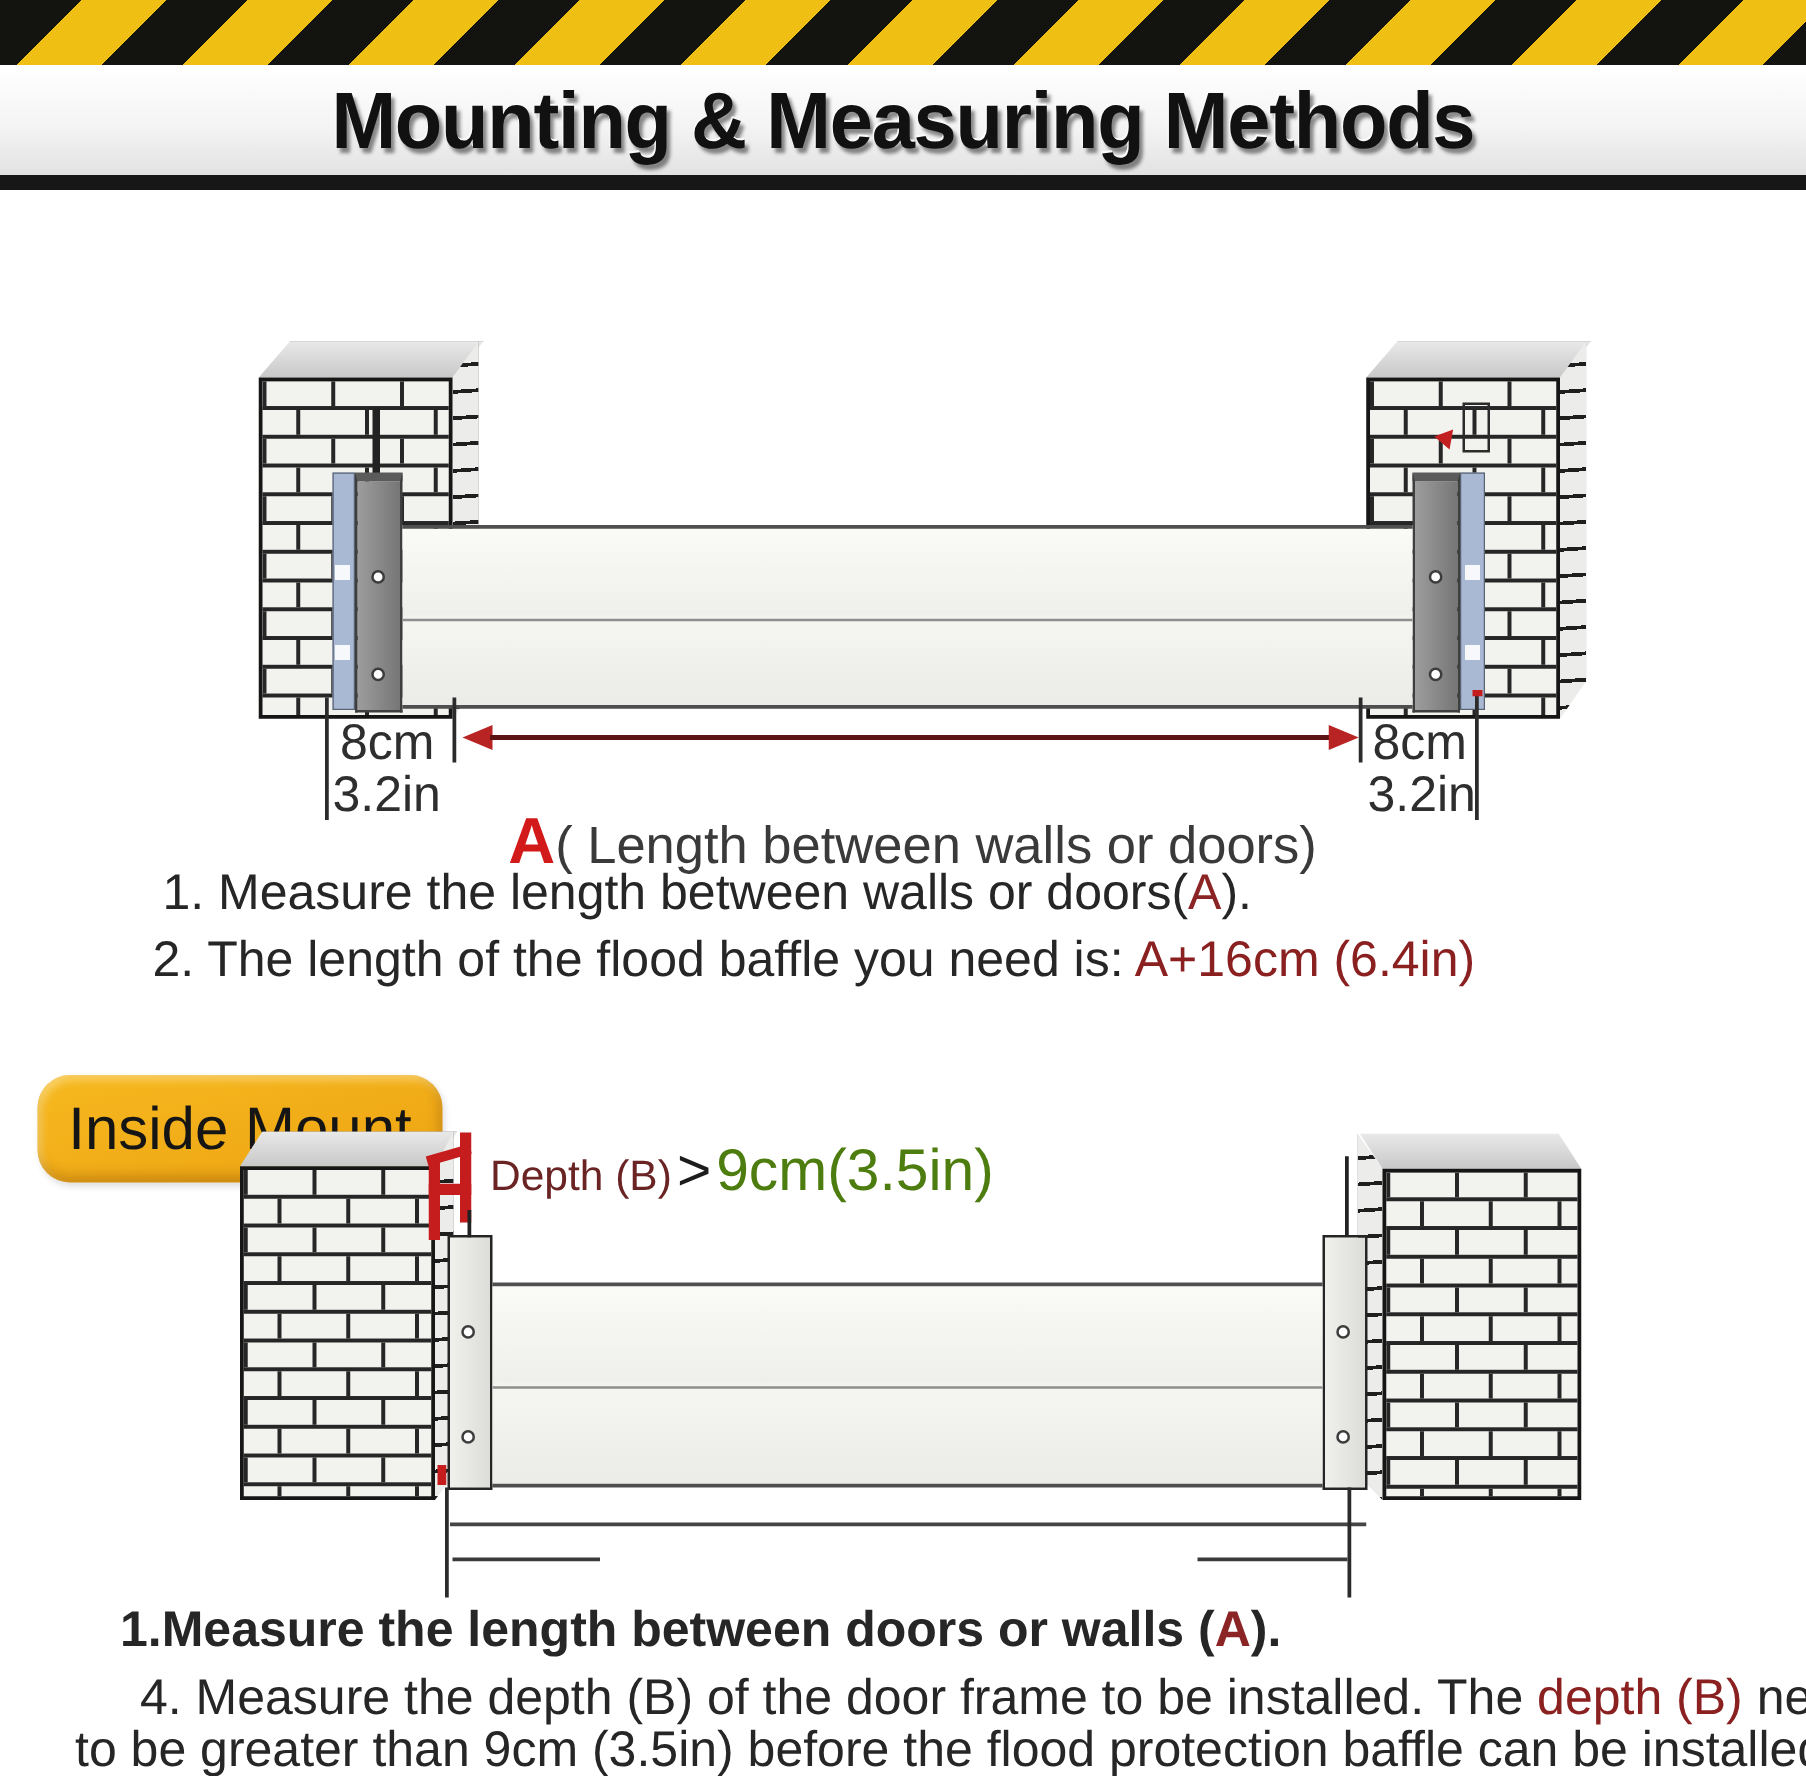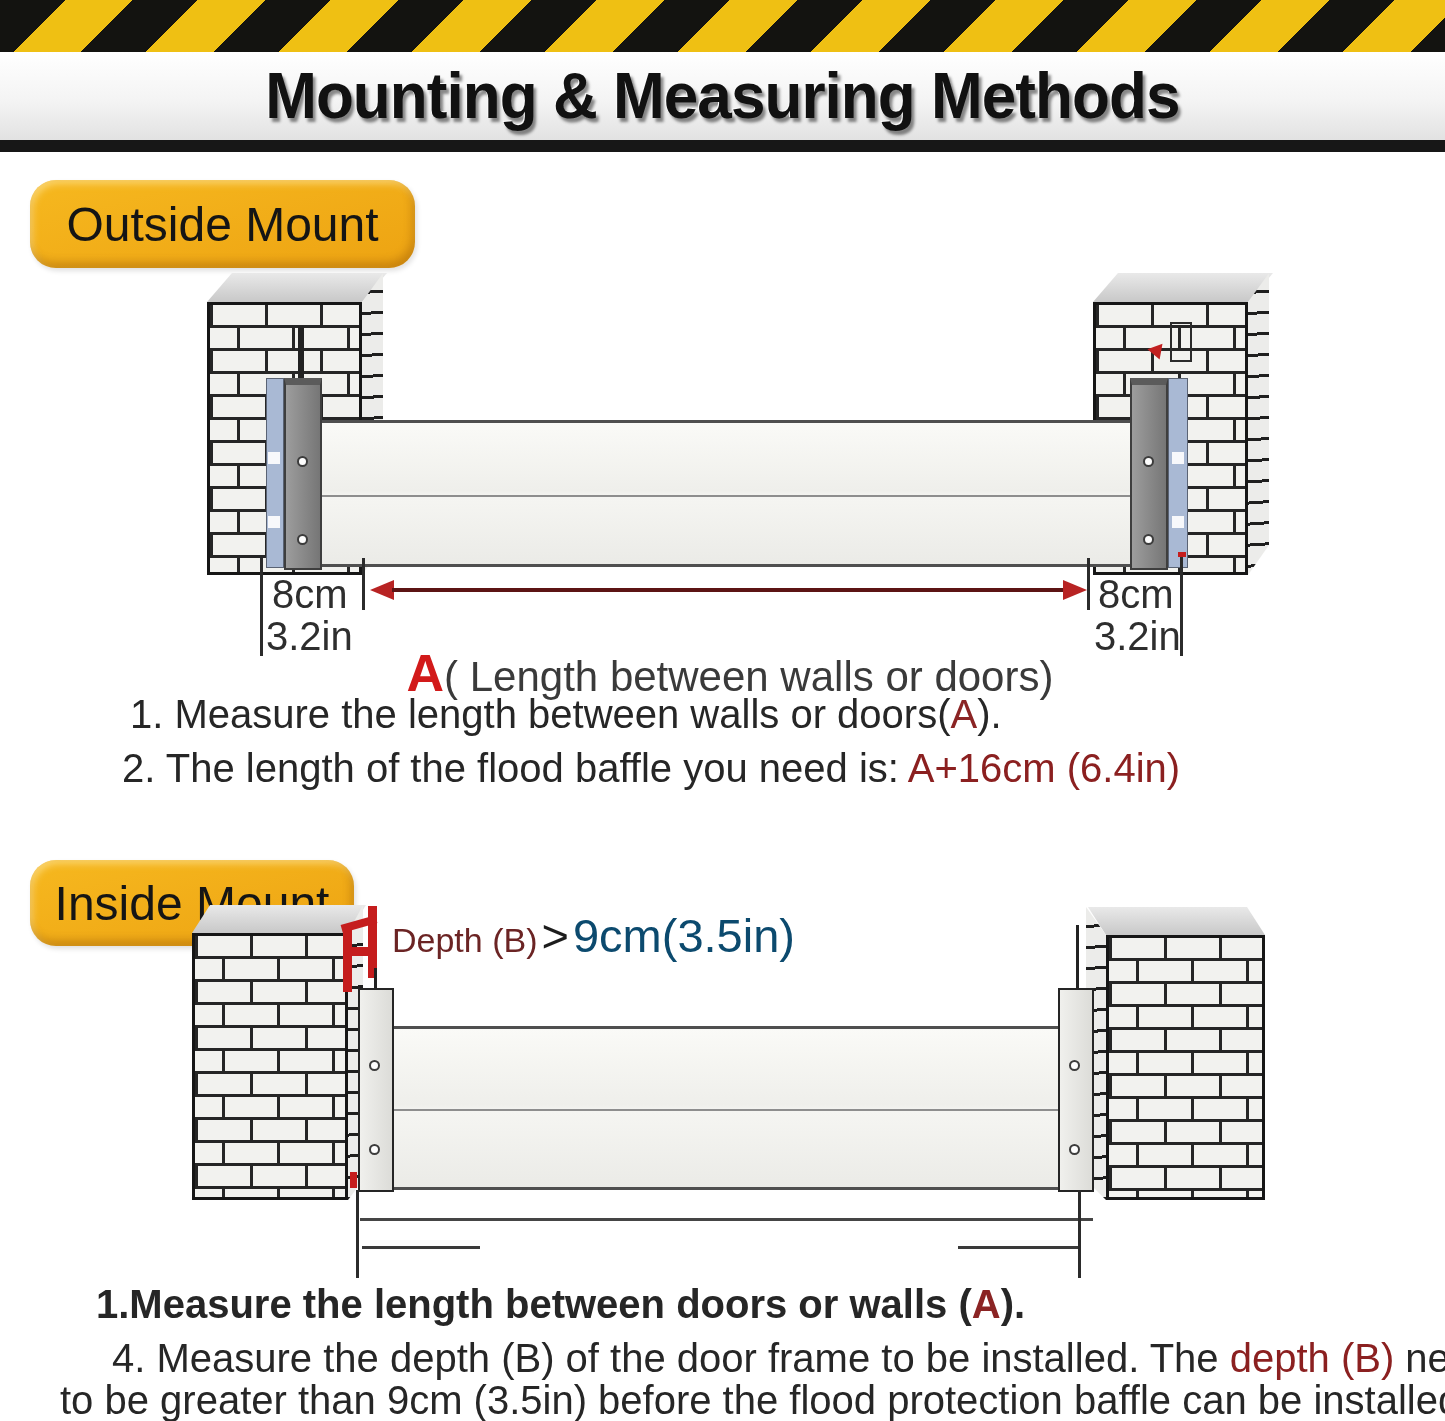--- a/index.html
+++ b/index.html
@@ -61,41 +61,38 @@
   .ah { width:0; height:0; border-top:10px solid transparent; border-bottom:10px solid transparent; }
   .ah-left  { border-right:24px solid #b82323; }
   .ah-right { border-left:24px solid #b82323; }
   .dim-text { font-size:40px; color:#2e2e2e; white-space:nowrap;text-align:right; }
   .span-label { text-align:center; font-size:42px; color:#3a3a3a; white-space:nowrap; }
   .span-label .big-a { font-size:52px; font-weight:700; color:#d21a1a; }
   .len-label { text-align:center; font-size:47px; color:#2b2b2b; white-space:nowrap; }
   .depth-line { display:flex; align-items:baseline; white-space:nowrap; }
   .depth-label { font-size:34px; color:#6b2424; }
   .depth-gt { font-size:47px; color:#1c1c1c; margin:0 4px; }
-  .depth-val { font-size:47px; color:#0c4a6e; }
+  .depth-val { font-size:47px; color:#4d7c0f; }
 
   
   .step { font-size:40px; color:#262626; white-space:nowrap; }
   .maroon { color:#8b2424; }
   .redtext { color:#8b2020; }
 </style>
 </head>
 <body>
 
 <div class="canvas">
 
   <div class="abs stripe-band"></div>
   <div class="abs title-band">
     <div class="page-title">Mounting &amp; Measuring Methods</div>
   </div>
   <div class="abs black-bar"></div>
 
-  <div class="abs mount-label" style="left:30px;top:180px;width:385px;height:88px;">
-    <span>Outside Mount</span>
-  </div>
 
   <div class="abs face3d face-top" style="left:207px;top:273px;width:180px;height:29px;clip-path:polygon(25px 0,100% 0,calc(100% - 25px) 100%,0 100%);"></div>
   <div class="abs face3d bricks-side" style="left:362px;top:273px;width:21px;height:302px;clip-path:polygon(0 29px,100% 0,100% calc(100% - 30px),0 100%);"></div>
   <div class="abs bricks pillar-face" style="left:207px;top:302px;width:155px;height:273px;"></div>
 
   <div class="abs face3d face-top" style="left:1093px;top:273px;width:180px;height:29px;clip-path:polygon(25px 0,100% 0,calc(100% - 25px) 100%,0 100%);"></div>
   <div class="abs face3d bricks-side" style="left:1248px;top:273px;width:21px;height:302px;clip-path:polygon(0 29px,100% 0,100% calc(100% - 30px),0 100%);"></div>
   <div class="abs bricks pillar-face" style="left:1093px;top:302px;width:155px;height:273px;"></div>
 
   <div class="abs thinline" style="left:298px;top:326px;width:6px;height:54px;"></div>

